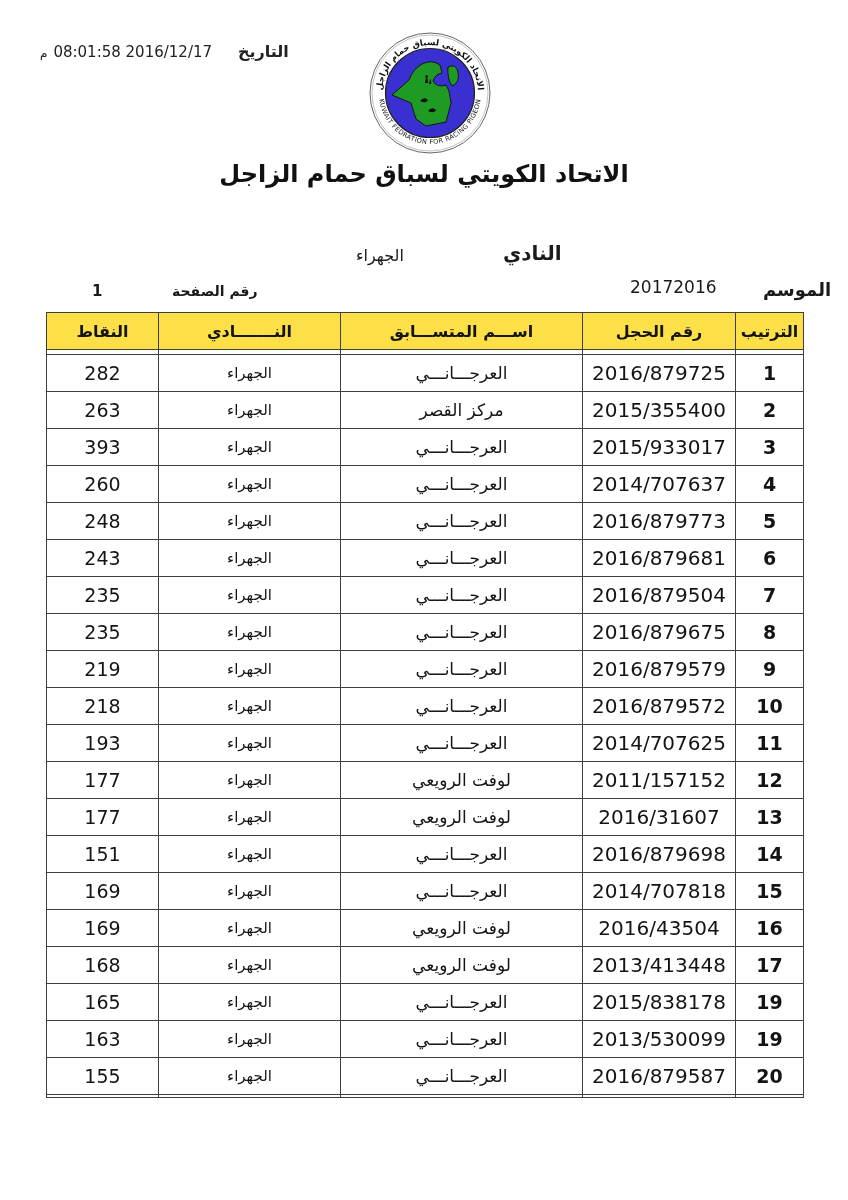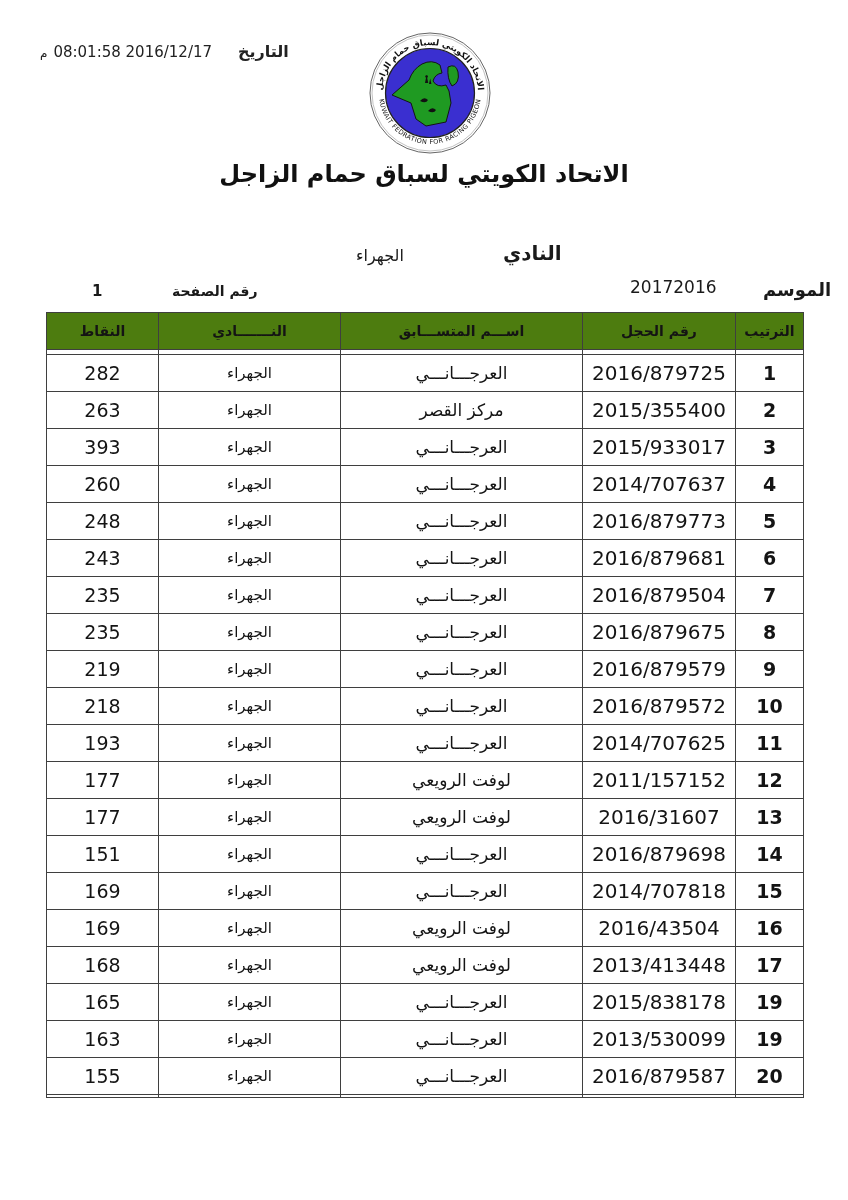--- a/index.html
+++ b/index.html
@@ -35,21 +35,21 @@
   .pageno-value { position:absolute; left:92px; top:282px; font-weight:bold; font-size:15px; }
   
   table.results {
     position:absolute; left:46px; top:312px; width:757px;
     border-collapse:collapse; table-layout:fixed; direction:rtl;
   }
   .results th, .results td {
     border:1px solid #3f3f3f; padding:0; text-align:center; vertical-align:middle;
     overflow:hidden; white-space:nowrap; color:#141414;
   }
-  .results tr.header-row th { background:#4d7c0f; height:37px; font-size:14px; font-weight:bold; }
+  .results tr.header-row th { background:#fde047; height:37px; font-size:16px; font-weight:bold; }
   .results tr.spacer td { height:5px; }
   .results tr.spacer-bottom td { height:3px; }
   .results tr.data-row td { height:37px; }
   .c-rank { font-weight:bold; font-size:19px; }
   .c-ring { font-size:20px; direction:ltr; }
   .c-name { font-size:17px; }
   .c-club { font-size:15px; }
   .c-points { font-size:19px; direction:ltr; }
 </style>
 </head>

